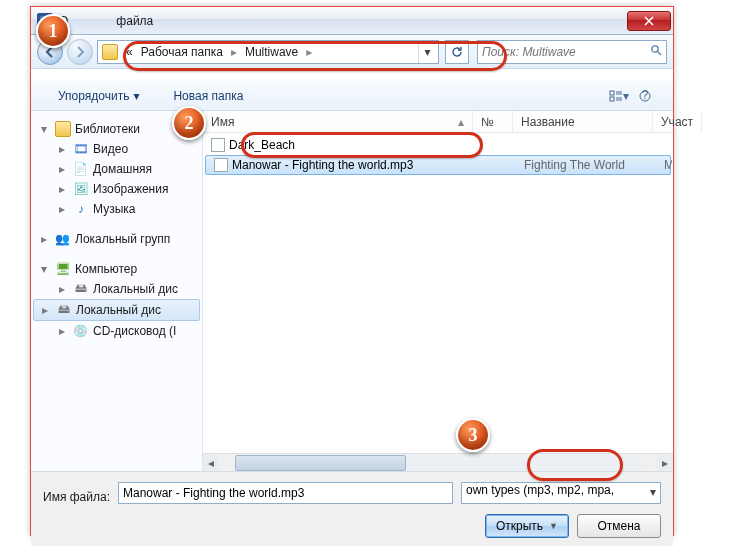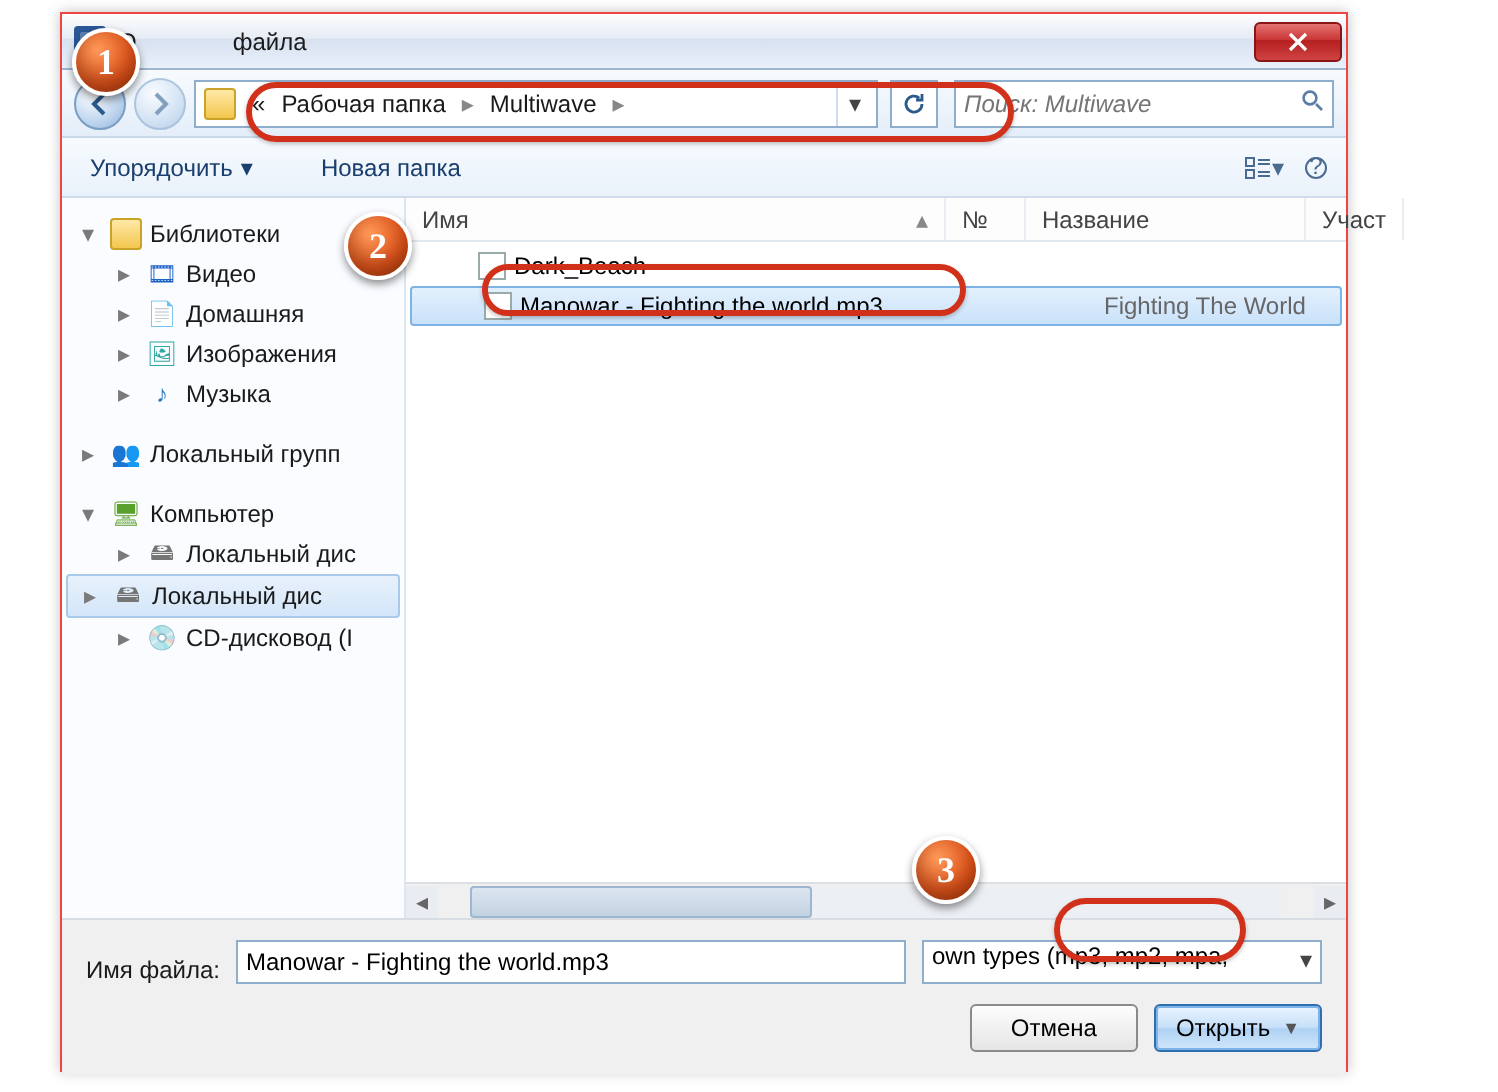--- a/index.html
+++ b/index.html
@@ -35,21 +35,21 @@
 .crumb-sep{color:#888;padding:0 4px;}
 .crumb{padding:2px 4px;color:#1a1a1a;white-space:nowrap;}
 .addr-drop{width:18px;text-align:center;color:#444;margin-left:auto;border-left:1px solid #d0dceb;height:100%;line-height:22px;}
 .refresh{width:24px;height:24px;border:1px solid #8faecc;background:#fff;display:flex;align-items:center;justify-content:center;color:#2b5a8c;margin-left:2px;}
 .searchbox{width:190px;height:24px;border:1px solid #8faecc;background:#fff;display:flex;align-items:center;padding:0 4px;margin-left:4px;}
 .searchbox input{border:none;outline:none;flex:1;color:#14532d;font-style:italic;}
 .searchbox .sicon{color:#5a7ea6;}
 
 
 .toolbar { height:30px; background:linear-gradient(#f7fbff,#e9f1fa); border-bottom:1px solid #d0dceb;
-  display:flex;align-items:center;padding:0 4px;gap:14px;}
+  display:flex;align-items:center;padding:0 17px;gap:14px;margin-top:12px;}
 .tbtn{color:#1a3e6e;padding:4px 10px;border-radius:2px;display:flex;align-items:center;gap:4px;}
 .tool-right{margin-left:auto;display:flex;gap:4px;}
 .tool-ic{width:22px;height:20px;border:1px solid transparent;display:flex;align-items:center;justify-content:center;color:#4a6a8f;}
 
 
 .body { display:flex; height:360px; }
 .sidebar { width:172px; border-right:1px solid #dde5ee; overflow:hidden; padding:4px 0; background:#fafcff;}
 .side-group{margin:4px 0;}
 .side-item{display:flex;align-items:center;gap:4px;padding:2px 4px 2px 10px;white-space:nowrap;color:#1a1a1a;}
 .side-item.sel{background:linear-gradient(#e8f1fb,#d4e6f9);border:1px solid #a9c9e8;border-radius:2px;margin:0 2px;padding-left:8px;}
@@ -69,21 +69,21 @@
 .filepane{flex:1;display:flex;flex-direction:column;min-width:0;}
 .colhead{height:22px;border-bottom:1px solid #e2e8ef;display:flex;align-items:center;background:#fdfdfe;}
 .colh{padding:0 8px;color:#444;border-right:1px solid #e8edf3;height:100%;display:flex;align-items:center;gap:12px;}
 .colh.name{flex:0 0 270px;}
 .colh.num{flex:0 0 40px;}
 .colh.title{flex:0 0 140px;}
 .colh.artist{flex:1;}
 .filelist{flex:1;overflow:hidden;padding:2px 0;}
 .frow{display:flex;align-items:center;height:20px;}
 .frow .cell{padding:0 8px;white-space:nowrap;overflow:hidden;text-overflow:ellipsis;}
-.frow .c-name{flex:0 0 270px;display:flex;align-items:flex-start;gap:4px;margin-left:28px;}
+.frow .c-name{flex:0 0 270px;display:flex;align-items:flex-start;gap:4px;}
 .frow .c-num{flex:0 0 40px;}
 .frow .c-title{flex:0 0 140px;color:#666;}
 .frow .c-artist{flex:1;color:#666;}
 .frow.sel{background:linear-gradient(#e3f0fc,#c9e2fb);border:1px solid #7eb3e6;border-radius:2px;margin:0 2px;}
 .file-ico{width:14px;height:14px;border:1px solid #9aa;background:#fff;display:inline-block;}
 .hscroll{height:18px;border-top:1px solid #dcdfe3;background:#f0f0f0;display:flex;align-items:center;}
 .hs-track{flex:1;height:16px;background:#eceff3;position:relative;margin:0 16px;}
 .hs-thumb{position:absolute;left:0;top:0;height:100%;width:42%;background:linear-gradient(#dbe5ef,#c3d2e2);border:1px solid #9fb6cf;border-radius:2px;}
 .hs-btn{width:16px;height:16px;display:flex;align-items:center;justify-content:center;color:#666;background:#e9edf2;}
 
@@ -297,26 +297,26 @@
     </div>
   </div>
 
   <div class="bottom">
     <div class="fname-row">
       <label>Имя файла:</label>
       <input class="fname-input" value="Manowar - Fighting the world.mp3" style="">
       <div class="ftype"><span>own types (mp3, mp2, mpa,</span></div>
     </div>
     <div class="btnrow">
-      <div class="btn">
-        <span>Отмена</span>
-      </div>
       <div class="btn primary">
         <span>Открыть</span>
         <span class="dd">▼</span>
+      </div>
+      <div class="btn">
+        <span>Отмена</span>
       </div>
     </div>
   </div>
 
   <div class="ring r1"></div>
   <div class="ring r2"></div>
   <div class="ring r3"></div>
 </div>
 
 <div class="callout" style="left:36px;top:14px;">1</div>

